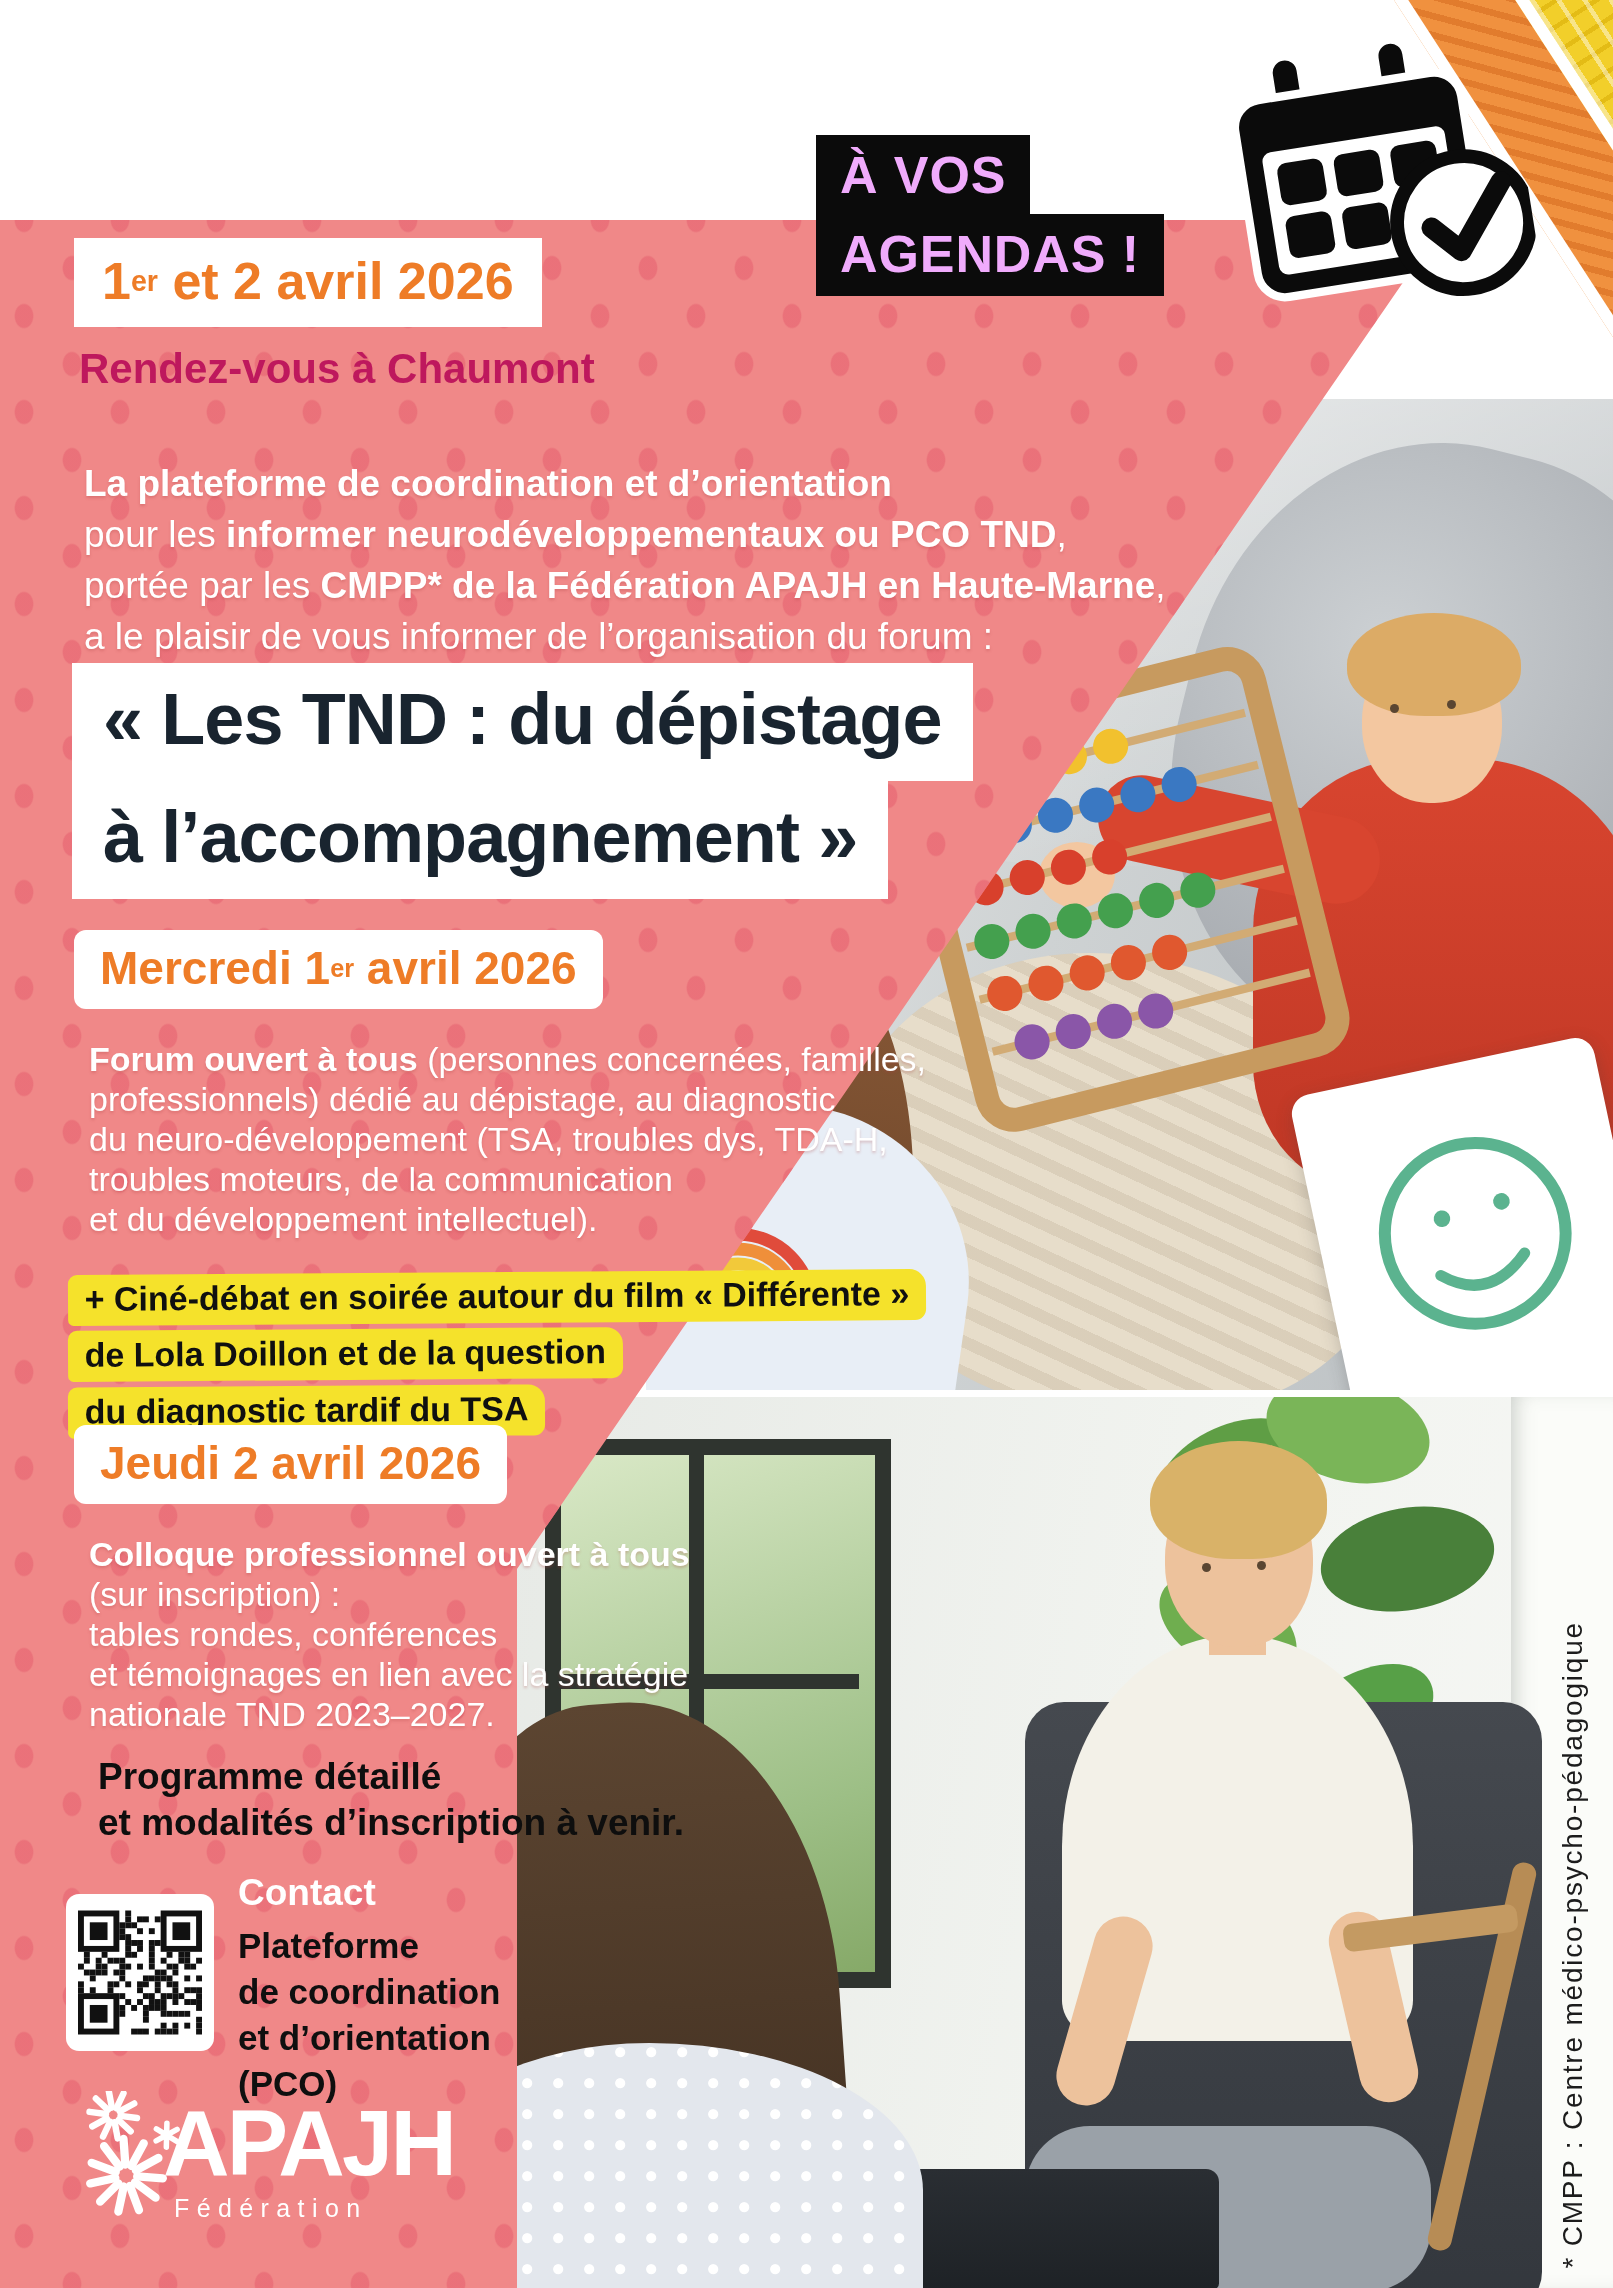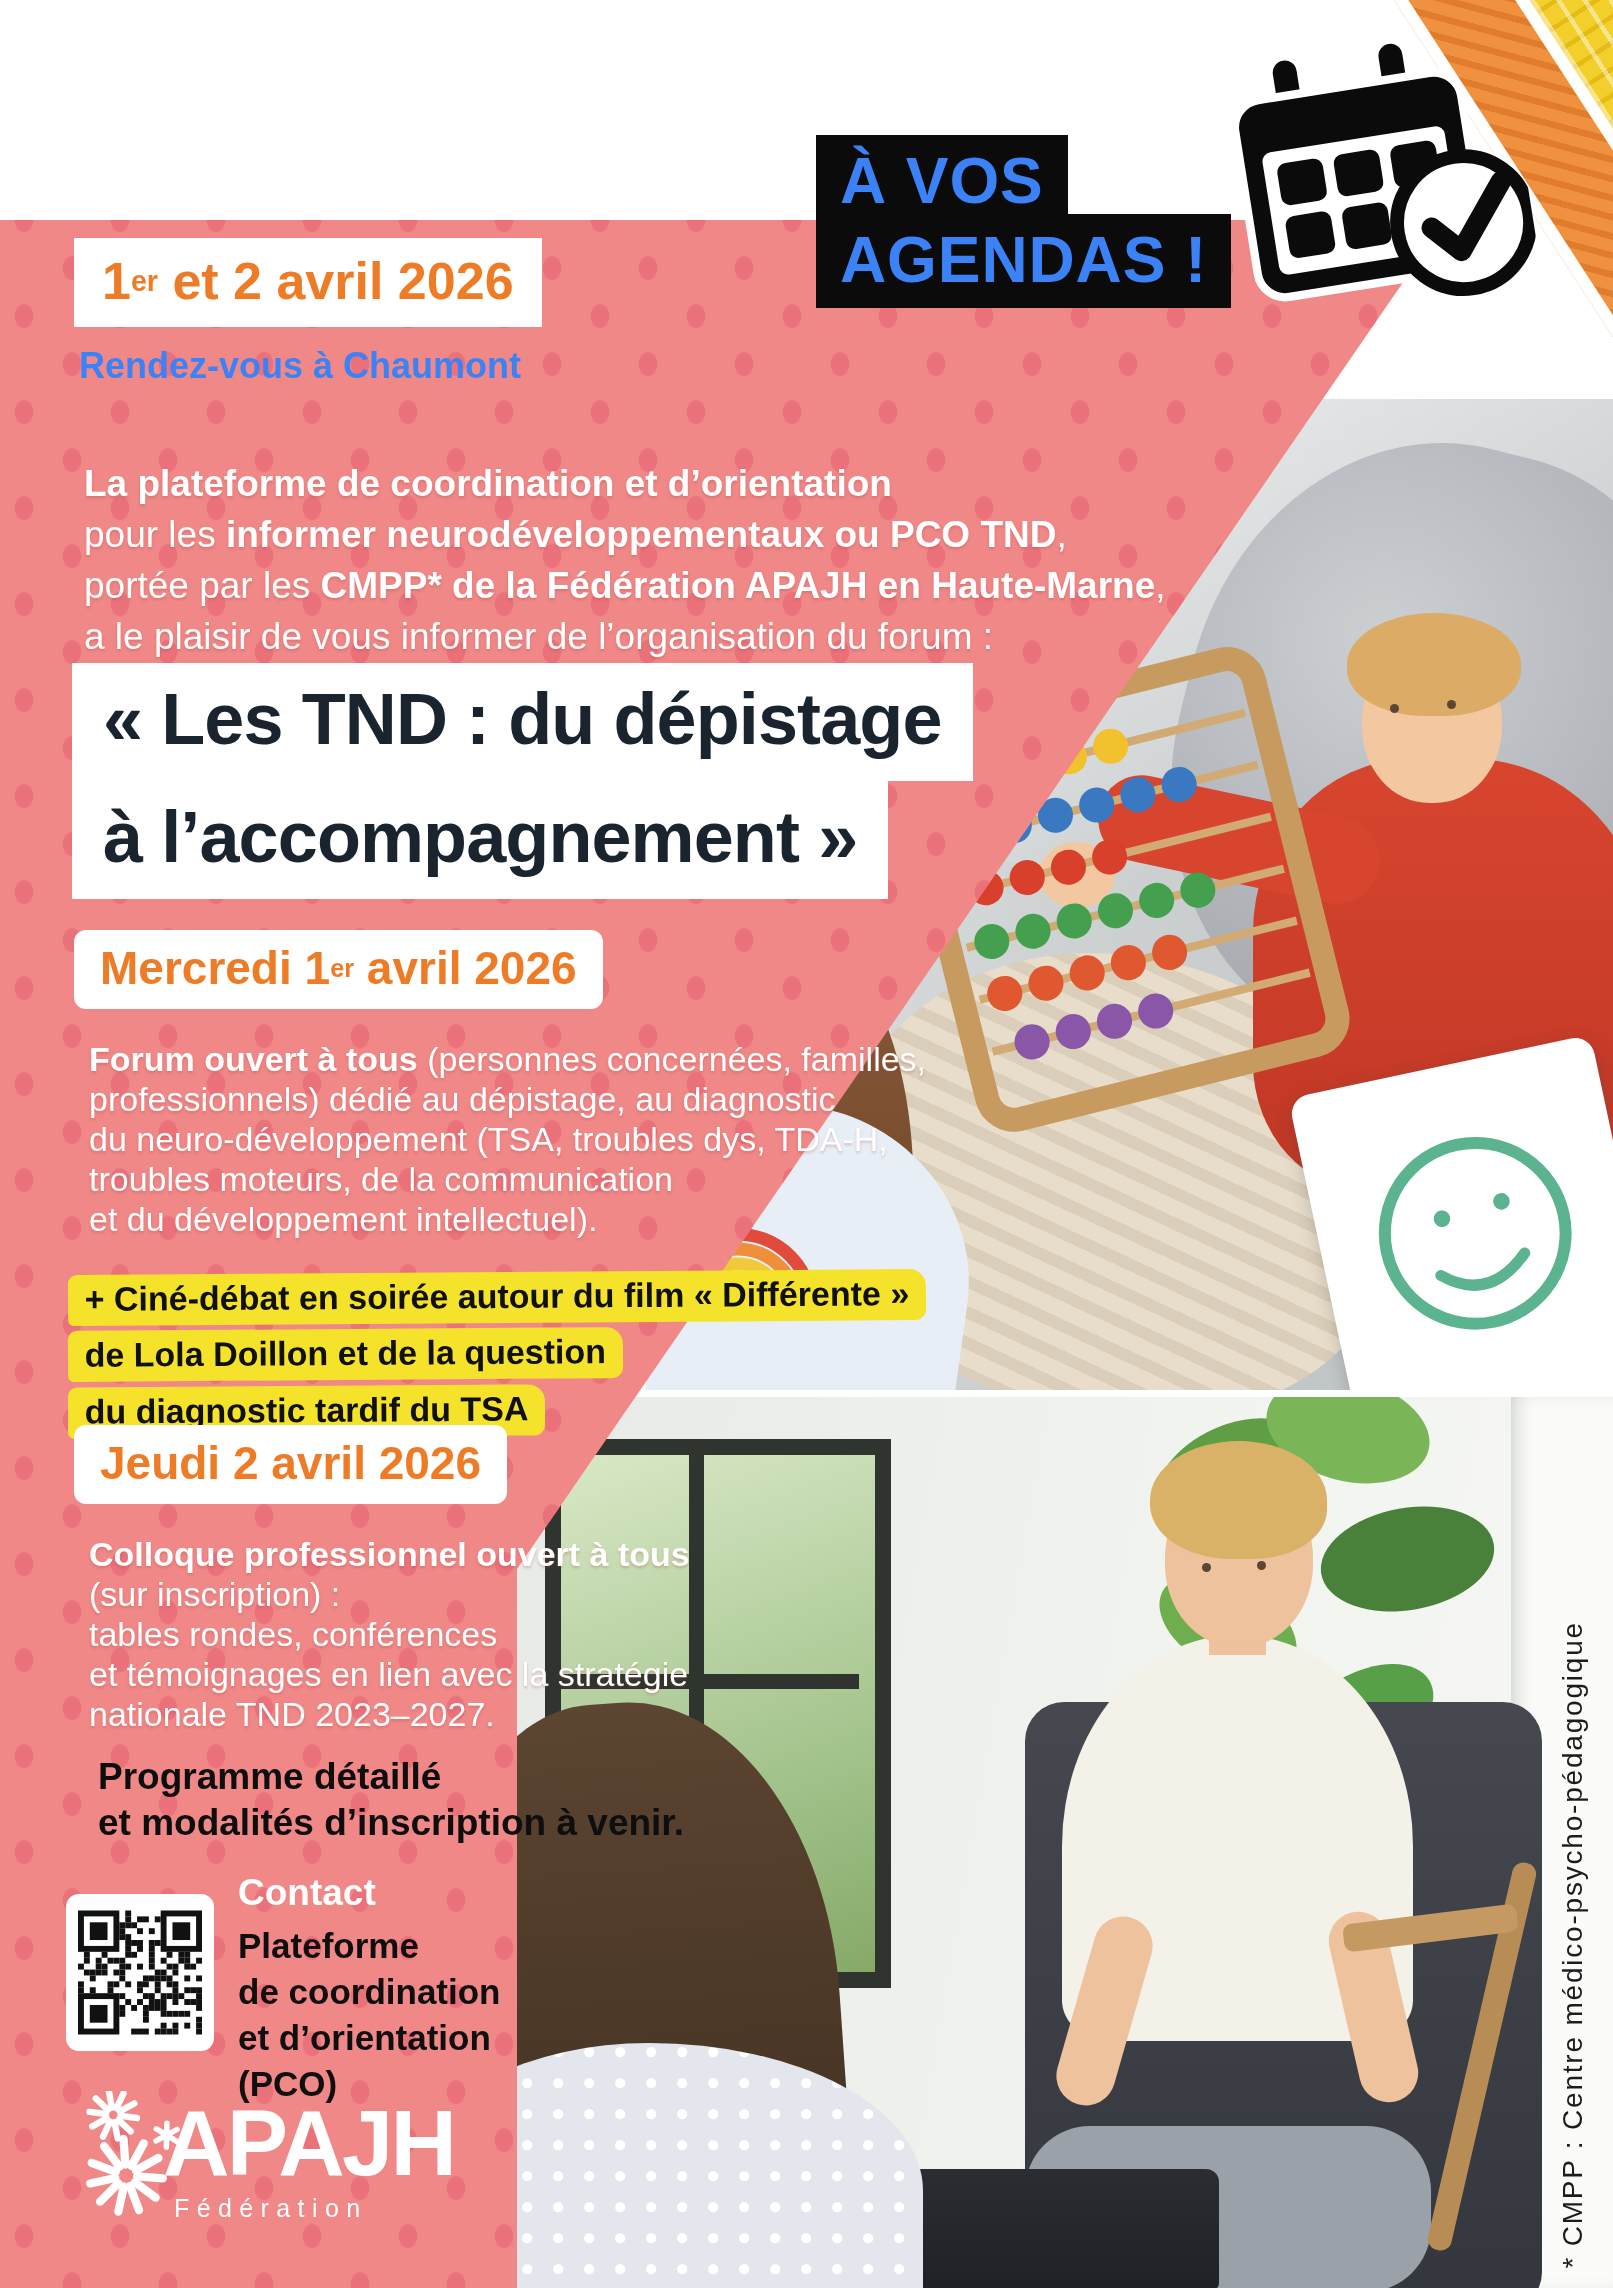--- a/index.html
+++ b/index.html
@@ -89,32 +89,32 @@
   
   .pink-shape{left:0;top:0;width:1613px;height:2289px;
     clip-path:polygon(0 220px,1446px 220px,517px 1569px,517px 2289px,0 2289px);
     background-color:#f08888;
     background-image:
       radial-gradient(10px 13px at 24px 28px,rgba(231,102,115,.65) 0 86%,transparent 100%),
       radial-gradient(10px 13px at 72px 76px,rgba(231,102,115,.65) 0 86%,transparent 100%);
     background-size:96px 96px;}
 
   
-  .black-badge{position:absolute;background:#0b0b0b;color:#3b82f6;font-weight:700;
-    font-size:64px;line-height:1;padding:14px 24px 15.7px;letter-spacing:0.9px;white-space:nowrap;}
+  .black-badge{position:absolute;background:#0b0b0b;color:#f0abfc;font-weight:700;
+    font-size:52px;line-height:1;padding:14px 24px 15.7px;letter-spacing:0.9px;white-space:nowrap;}
   .calendar-wrap{left:1239px;top:41px;width:286px;height:277px;transform:rotate(-9deg);}
 
   
   .white-badge{position:absolute;background:#ffffff;color:#ee7c27;font-weight:700;
     white-space:nowrap;line-height:1;}
   .white-badge sup{font-size:55%;vertical-align:28%;font-weight:700;margin-top:16px;}
   .date-badge{left:74px;top:238px;font-size:52px;padding:16.6px 28px 20px;}
   .day-badge{font-size:46px;padding:14.8px 26px 18.5px;border-radius:12px;}
 
-  .loc-title{left:79px;top:345px;font-size:36px;font-weight:700;color:#3b82f6;white-space:nowrap;}
+  .loc-title{left:79px;top:345px;font-size:42px;font-weight:700;color:#be185d;white-space:nowrap;}
 
   .para{position:absolute;color:#ffffff;white-space:nowrap;
     text-shadow:0 1.8px 2.8px rgba(168,62,62,.28);}
   .para .ln{display:block;}
   .b{font-weight:700;}
   .intro{left:84px;top:458px;font-size:37px;line-height:51px;}
 
   .title-block{left:72px;top:663px;}
   .title-line{display:table;background:#ffffff;color:#19242f;font-weight:800;
     font-size:72px;line-height:1;letter-spacing:-0.9px;padding:20px 31px 26px;white-space:nowrap;}

